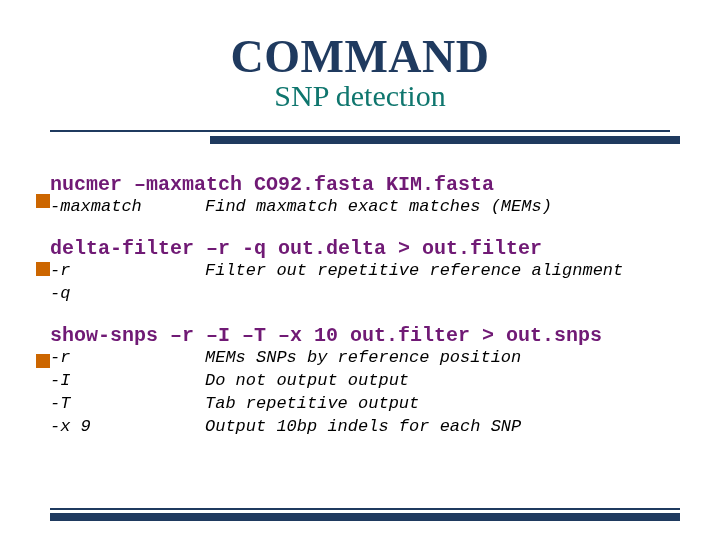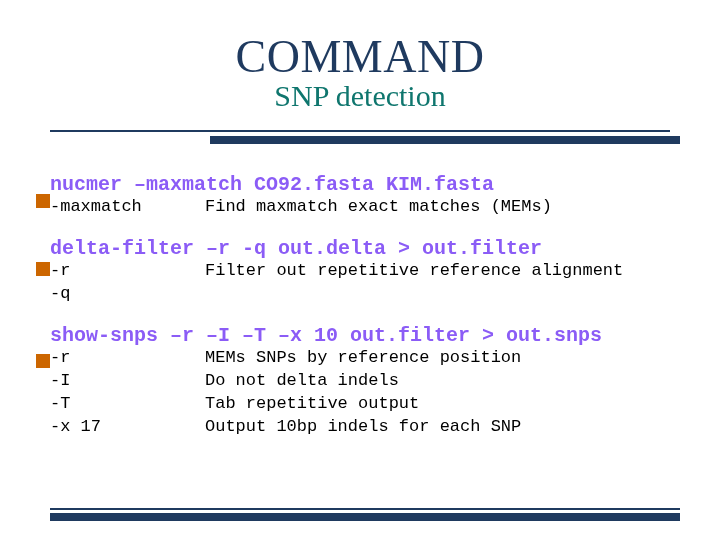--- a/index.html
+++ b/index.html
@@ -11,21 +11,21 @@
     color: #000;
     position: relative;
     overflow: hidden;
   }
   .slide {
     padding: 20px 50px 30px 50px;
   }
   .header-block { margin-top: 10px; margin-bottom: 8px; }
   .title {
     font-size: 46px;
-    font-weight: 400;
+    font-weight: 700;
     color: #1f3a5f;
     text-align: center;
     letter-spacing: 0.5px;
   }
   .subtitle {
     font-size: 30px;
     font-weight: 400;
     color: #0f766e;
     text-align: center;
     margin-top: -4px;
@@ -43,28 +43,29 @@
   .double-rule .thick {
     position: absolute;
     left: 160px; right: -10px; top: 9px;
     border-top: 8px solid #1f3a5f;
   }
   .cmd-block { margin-bottom: 18px; }
   .cmd-line {
     font-family: "Courier New", Courier, monospace;
     font-weight: bold;
     font-size: 20px;
-    color: #8b5cf6;
+    color: #701a75;
     white-space: pre;
   }
   .opt-row {
     display: flex;
     font-family: "Courier New", Courier, monospace;
     font-size: 17px;
     line-height: 1.35;
+    font-style: italic;
   }
   .opt-flag {
     width: 155px;
     flex: 0 0 155px;
     white-space: pre;
   }
   .opt-desc {
     flex: 1;
   }
   .bottom-rule {
@@ -126,28 +127,28 @@
   </div>
 
   <div class="cmd-block">
     <div class="cmd-line">show-snps –r –I –T –x 10 out.filter &gt; out.snps</div>
     <div class="opt-row">
       <div class="opt-flag">-r</div>
       <div class="opt-desc">MEMs SNPs by reference position</div>
     </div>
     <div class="opt-row">
       <div class="opt-flag">-I</div>
-      <div class="opt-desc">Do not delta indels</div>
+      <div class="opt-desc">Do not output output</div>
     </div>
     <div class="opt-row">
       <div class="opt-flag">-T</div>
       <div class="opt-desc">Tab repetitive output</div>
     </div>
     <div class="opt-row">
-      <div class="opt-flag">-x 17</div>
+      <div class="opt-flag">-x 9</div>
       <div class="opt-desc">Output 10bp indels for each SNP</div>
     </div>
   </div>
 </div>
 
 <div class="tick t1"></div>
 <div class="tick t2"></div>
 <div class="tick t3"></div>
 
 <div class="bottom-rule">

